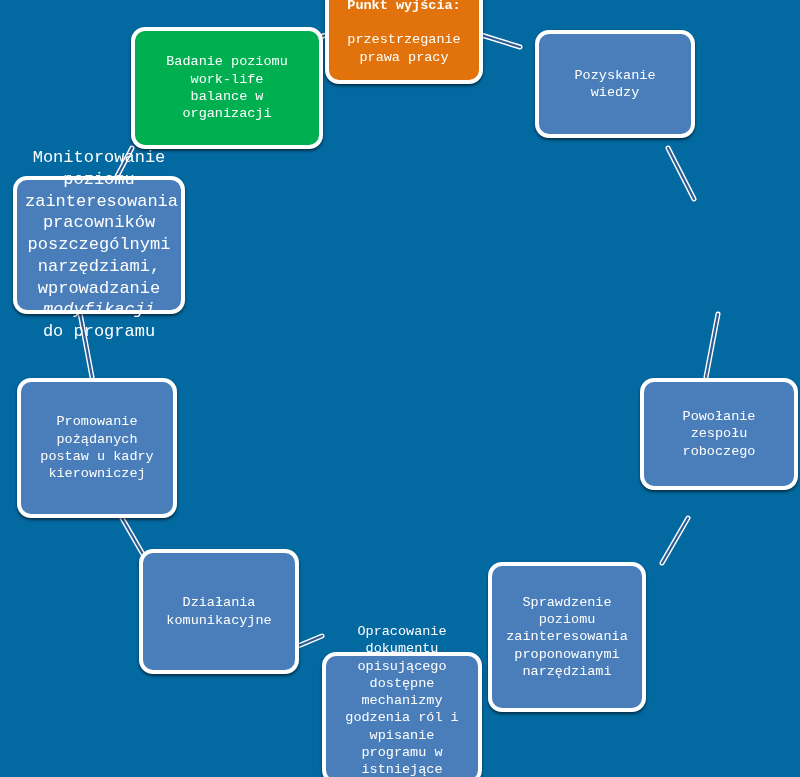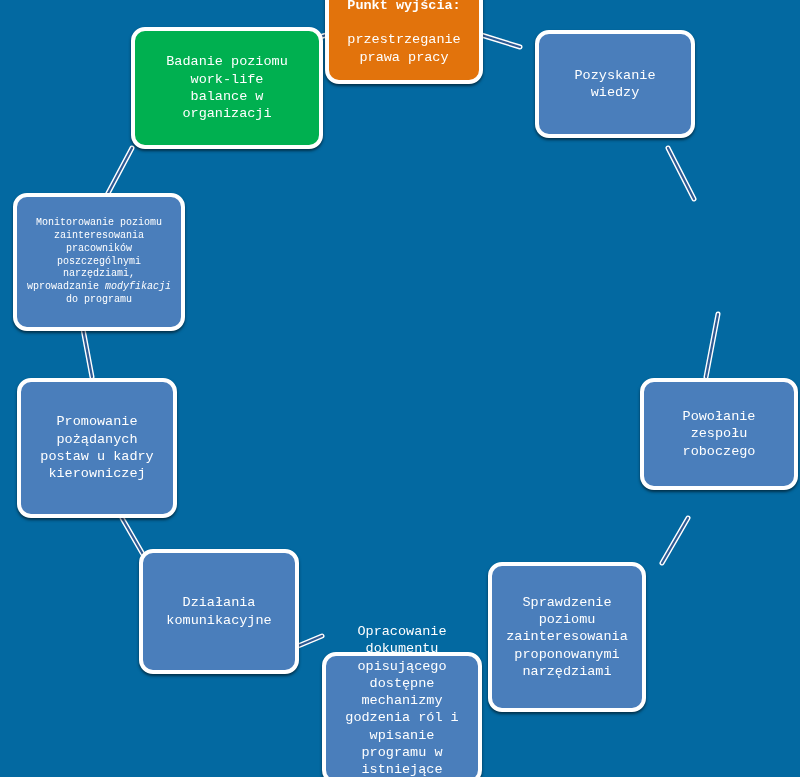--- a/index.html
+++ b/index.html
@@ -40,21 +40,21 @@
   }
   .node .txt {
     display: block;
     width: 100%;
     white-space: pre-line;
   }
   .node-blue   { background: #4a7ebb; }
   .node-green  { background: #00b050; }
   .node-orange { background: #e2730c; }
   .fs-13 { font-size: 13.5px; }
-  .fs-12 { font-size: 10px; margin-top: 17px; }
+  .fs-12 { font-size: 17px; }
 
   .node-orange .line1 { font-weight: bold; }
   .ital { font-style: italic; }
 </style>
 </head>
 <body>
 
 <div id="canvas">
 
   <svg id="connectors" viewBox="0 0 800 777">

